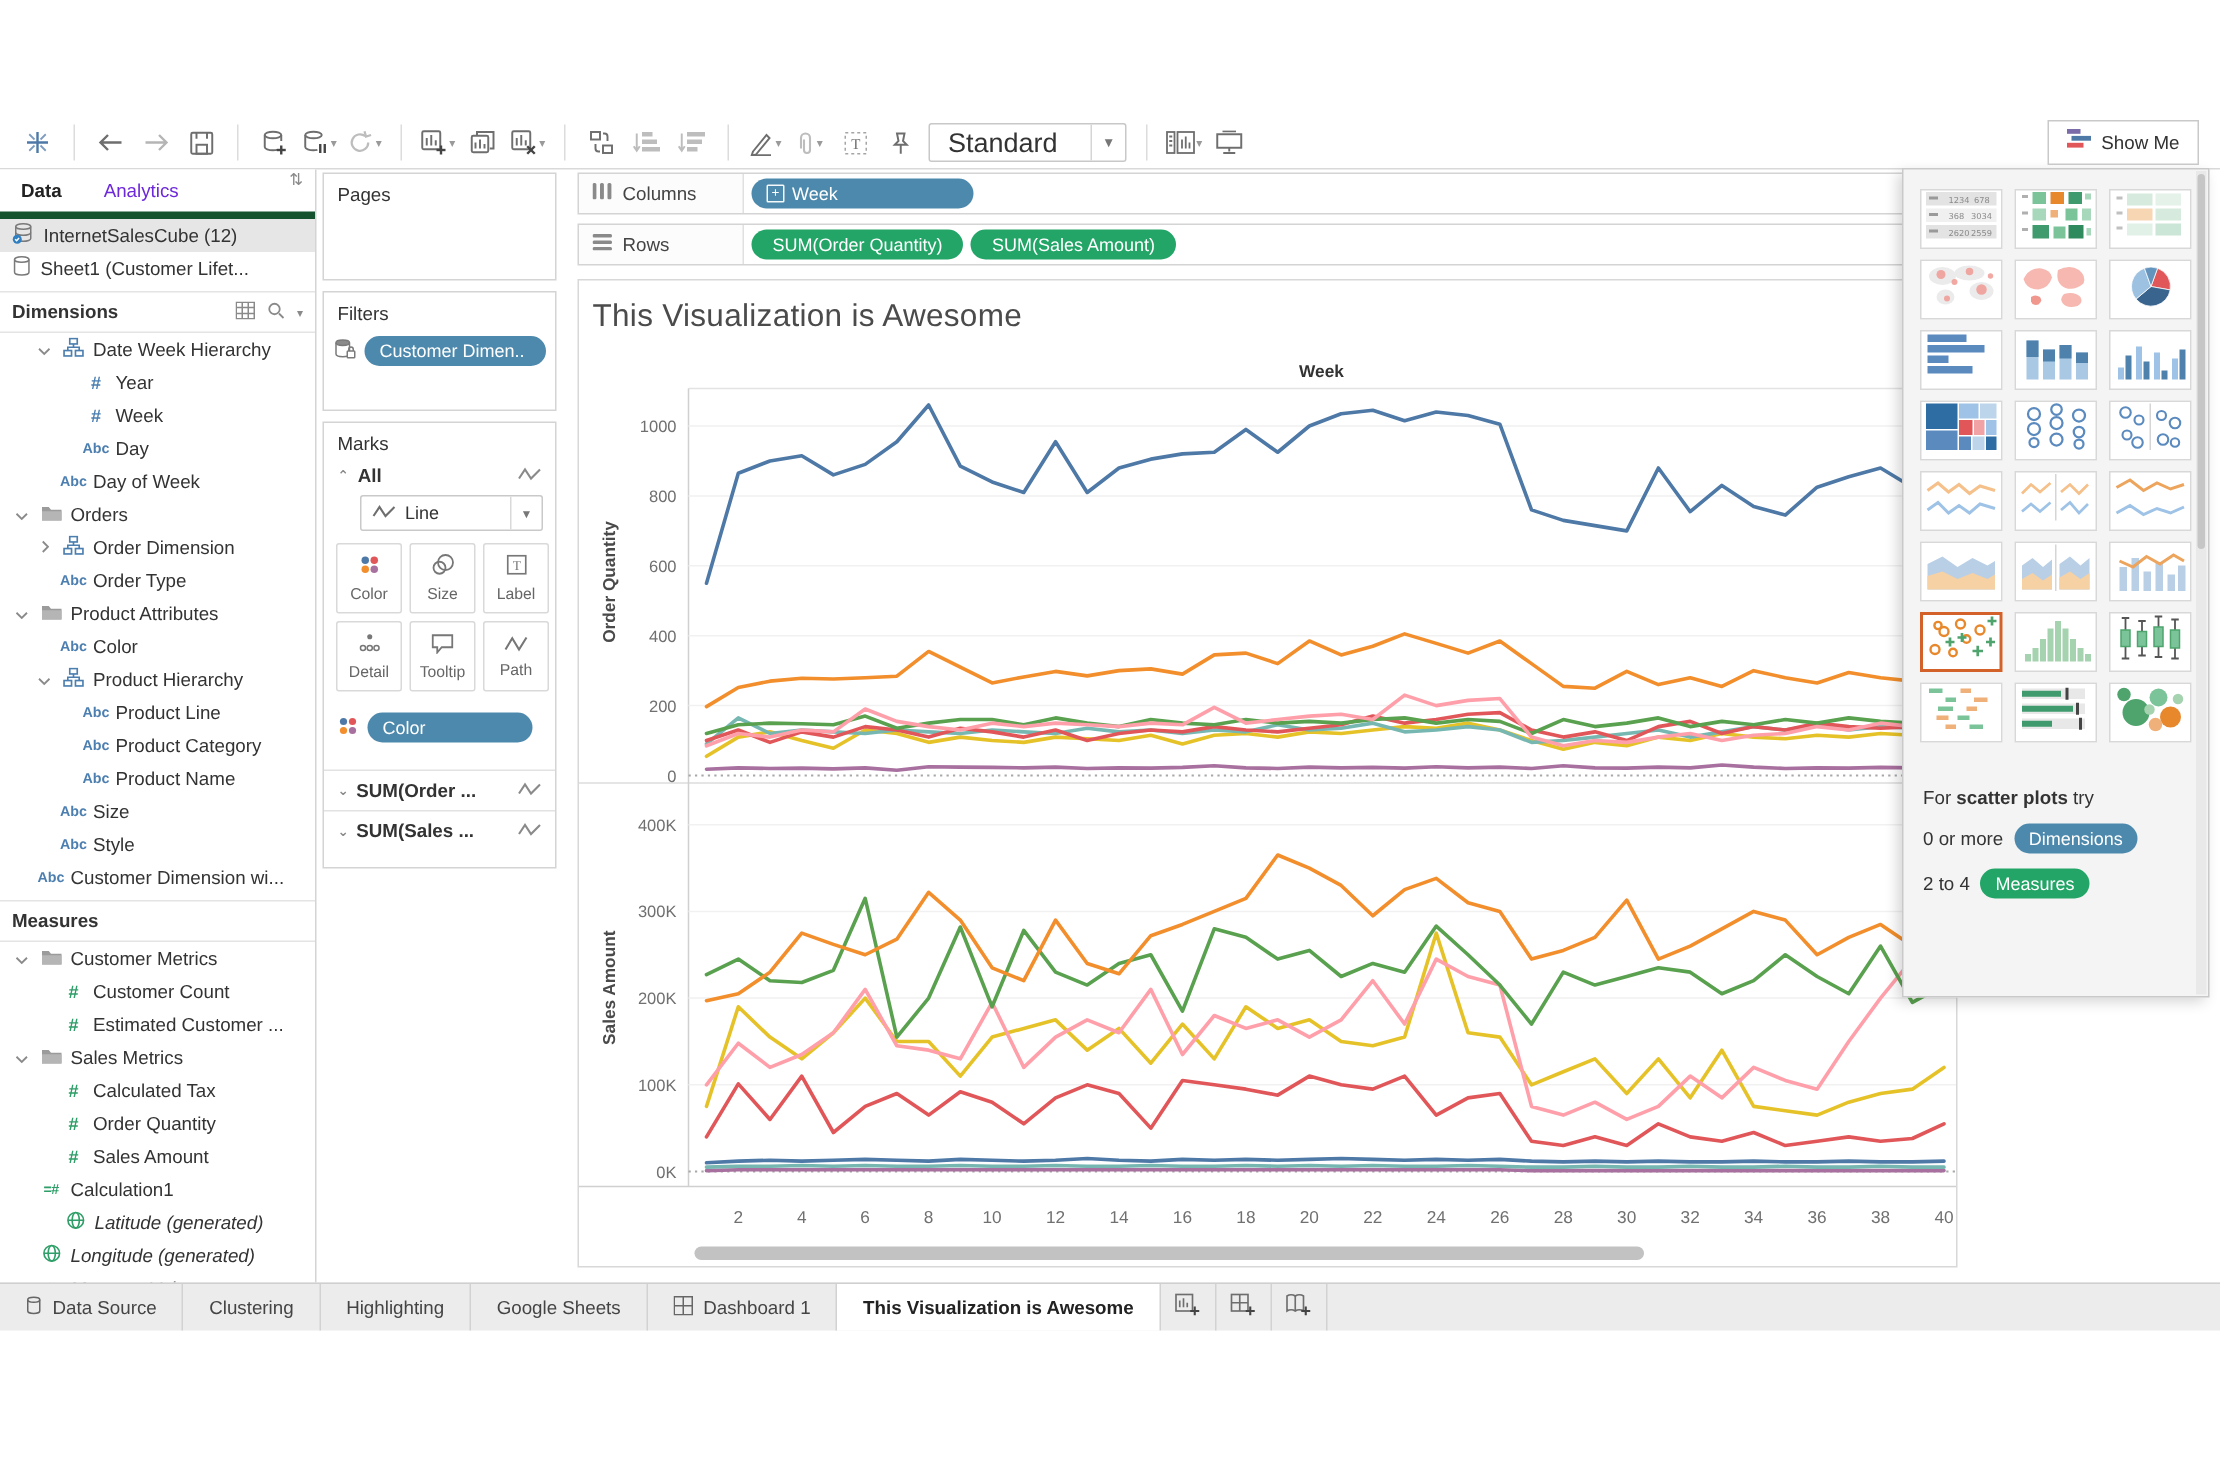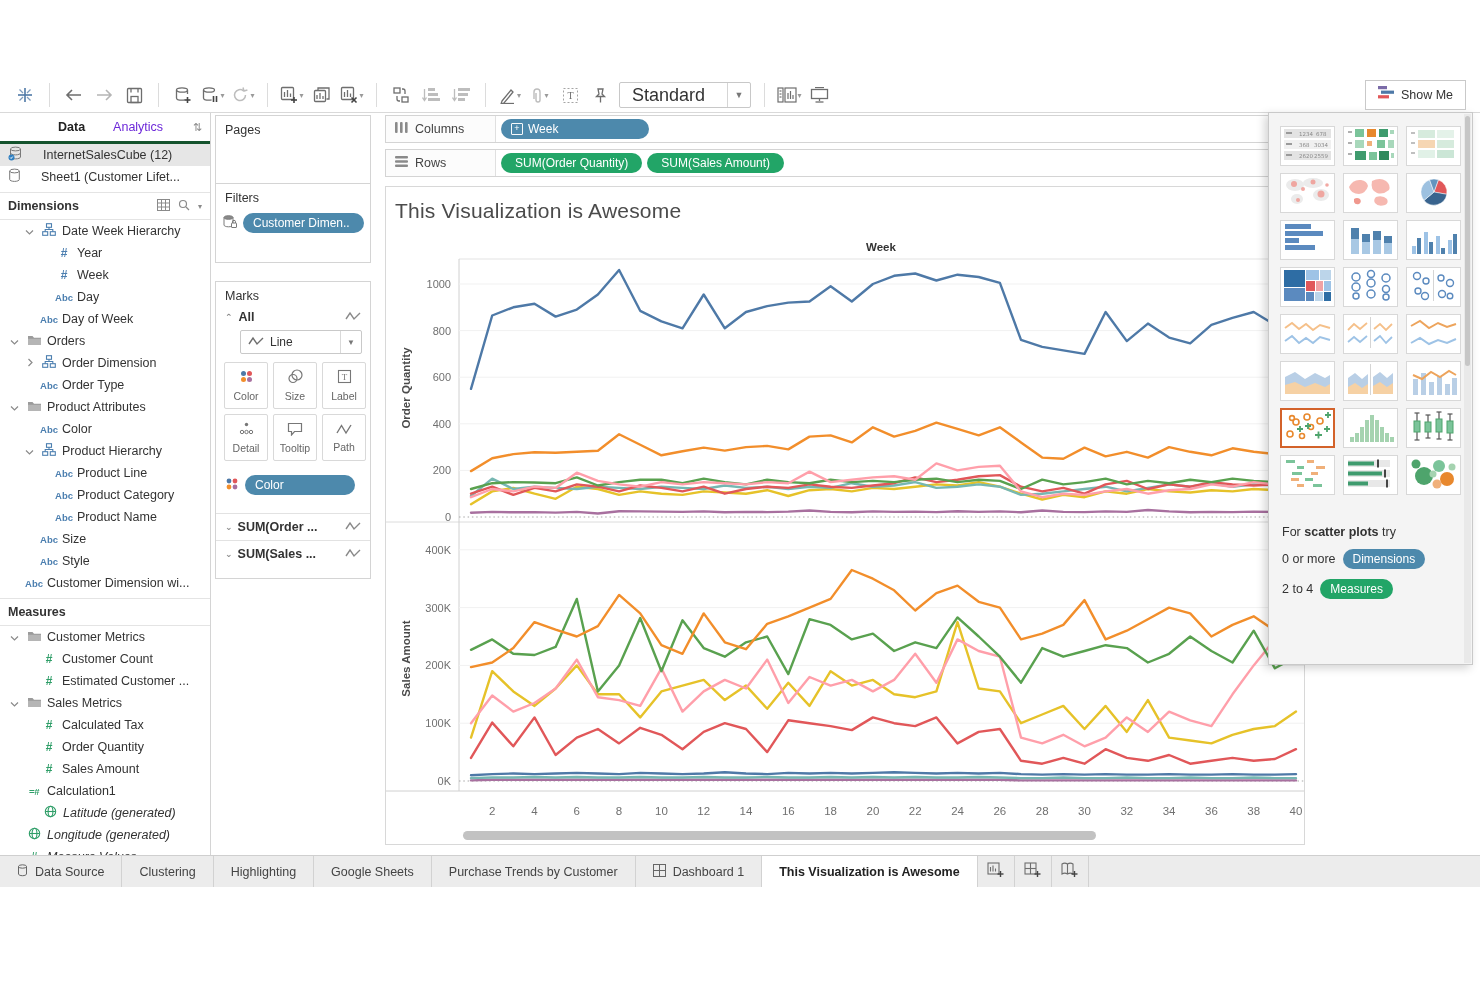--- a/index.html
+++ b/index.html
@@ -12,43 +12,43 @@
   .tb-caret{font-size:8px;color:#9a9a9a;margin-left:1px;}
   .tb-sep{width:1px;height:24px;background:#dcdcdc;margin:0 9px;flex:0 0 auto;}
   .tb-dropdown{height:24px;border:1px solid #c8c8c8;border-radius:2px;display:flex;align-items:center;margin:0 4px;background:#fff;}
   .tb-dropdown .lbl{padding:0 22px 0 12px;font-size:18px;color:#333;}
   .tb-dropdown .dd{width:22px;height:100%;border-left:1px solid #d5d5d5;display:flex;align-items:center;justify-content:center;font-size:9px;color:#777;}
   #show-me-btn{margin-left:auto;margin-right:14px;height:28px;border:1px solid #c9c9c9;background:#fff;display:flex;align-items:center;padding:0 12px;gap:7px;z-index:60;position:relative;}
   #show-me-btn .lbl{font-size:12.5px;color:#333;}
   #top-divider{top:112px;left:0;width:1480px;height:1px;background:#d9d9d9;}
   
   #left-panel{top:113px;left:0;width:211px;height:742px;border-right:1px solid #d4d4d4;box-sizing:border-box;background:#fff;overflow:hidden;}
-  #dp-tabs{height:28px;border-bottom:3px solid #14532d;display:flex;align-items:center;font-size:12.5px;padding-left:44px;}
+  #dp-tabs{height:28px;border-bottom:5px solid #14532d;display:flex;align-items:flex-start;font-size:12.5px;}
   .dp-tab{padding:0 14px;height:100%;display:flex;align-items:center;}
   .dp-tab.active{font-weight:bold;color:#222;}
   .dp-tab.inactive{color:#6d28d9;}
   #dp-sort{margin-left:auto;margin-right:8px;color:#8a8a8a;font-size:11px;}
-  .ds-row{height:22px;display:flex;align-items:center;font-size:12.5px;padding-left:8px;gap:20px;}
+  .ds-row{height:22px;display:flex;align-items:center;font-size:12.5px;padding-left:8px;gap:6px;}
   .ds-row.selected{background:#e6e6e6;}
   .pane-header{height:26px;display:flex;align-items:center;padding:0 8px;font-size:12.5px;font-weight:bold;border-top:1px solid #e4e4e4;border-bottom:1px solid #e4e4e4;margin-top:4px;}
   .pane-header .hdr-icons{margin-left:auto;display:flex;align-items:center;gap:8px;color:#8a8a8a;}
   .tree-row{height:22px;display:flex;align-items:center;font-size:12.5px;white-space:nowrap;overflow:hidden;}
   .tree-row .expander{width:13px;display:flex;justify-content:center;color:#8a8a8a;flex:0 0 auto;}
   .tree-row .t-icon{width:26px;display:flex;justify-content:center;align-items:center;flex:0 0 auto;}
   .tree-row .t-label{color:#333;}
   .tree-row .t-label.italic{font-style:italic;}
   .abc-glyph{font-size:9.5px;color:#4c7fb0;font-weight:bold;}
   .num-blue{font-size:12px;font-weight:bold;color:#4c7fb0;}
   .num-green{font-size:12px;font-weight:bold;color:#2f9e68;}
   .calc-green{font-size:9.5px;font-weight:bold;color:#2f9e68;letter-spacing:-0.5px;}
   
   .card{position:absolute;left:215px;width:156px;border:1px solid #d4d4d4;background:#fff;box-sizing:border-box;font-size:12.5px;}
   .card .card-label{padding:7px 9px 2px 9px;color:#333;}
   #card-pages{top:115px;height:72px;}
-  #card-filters{top:183px;height:80px;}
+  #card-filters{top:194px;height:80px;}
   #card-marks{top:281px;height:298px;}
   .pill{height:20px;border-radius:10px;color:#fff;font-size:12px;display:inline-flex;align-items:center;padding:0 10px;white-space:nowrap;box-sizing:border-box;}
   .pill.blue{background:#4d89ac;}
   .pill.green{background:#22a567;}
   .pill .plusbox{width:10px;height:10px;border:1px solid rgba(255,255,255,.95);font-size:9px;line-height:8px;text-align:center;margin-right:5px;border-radius:1px;}
   .filter-row{display:flex;align-items:center;gap:5px;padding:6px 6px;}
   #marks-all-row{display:flex;align-items:center;padding:5px 9px 4px 9px;font-weight:bold;}
   #marks-all-row .squig{margin-left:auto;}
   #line-dropdown{margin:2px 8px 6px 24px;height:22px;border:1px solid #c9c9c9;border-radius:2px;display:flex;align-items:center;padding-left:7px;gap:6px;}
   #line-dropdown .dd{margin-left:auto;width:20px;height:100%;border-left:1px solid #d9d9d9;display:flex;align-items:center;justify-content:center;font-size:8px;color:#777;}
@@ -1248,23 +1248,20 @@
     <div class="sheet-tab">
       <span>Clustering</span>
     </div>
     <div class="sheet-tab">
       <span>Highlighting</span>
     </div>
     <div class="sheet-tab">
       <span>Google Sheets</span>
     </div>
     <div class="sheet-tab">
-      <span>Purchase Trends by Customer</span>
-    </div>
-    <div class="sheet-tab">
       <span><svg width="13" height="13" viewBox="0 0 13 13">
           <g fill="none" stroke="#666" stroke-width="1">
             <rect x="0.5" y="0.5" width="12" height="12"></rect>
             <line x1="6.5" y1="0.5" x2="6.5" y2="12.5"></line>
             <line x1="0.5" y1="6.5" x2="12.5" y2="6.5"></line>
           </g>
         </svg></span>
       <span>Dashboard 1</span>
     </div>
     <div class="sheet-tab active">

